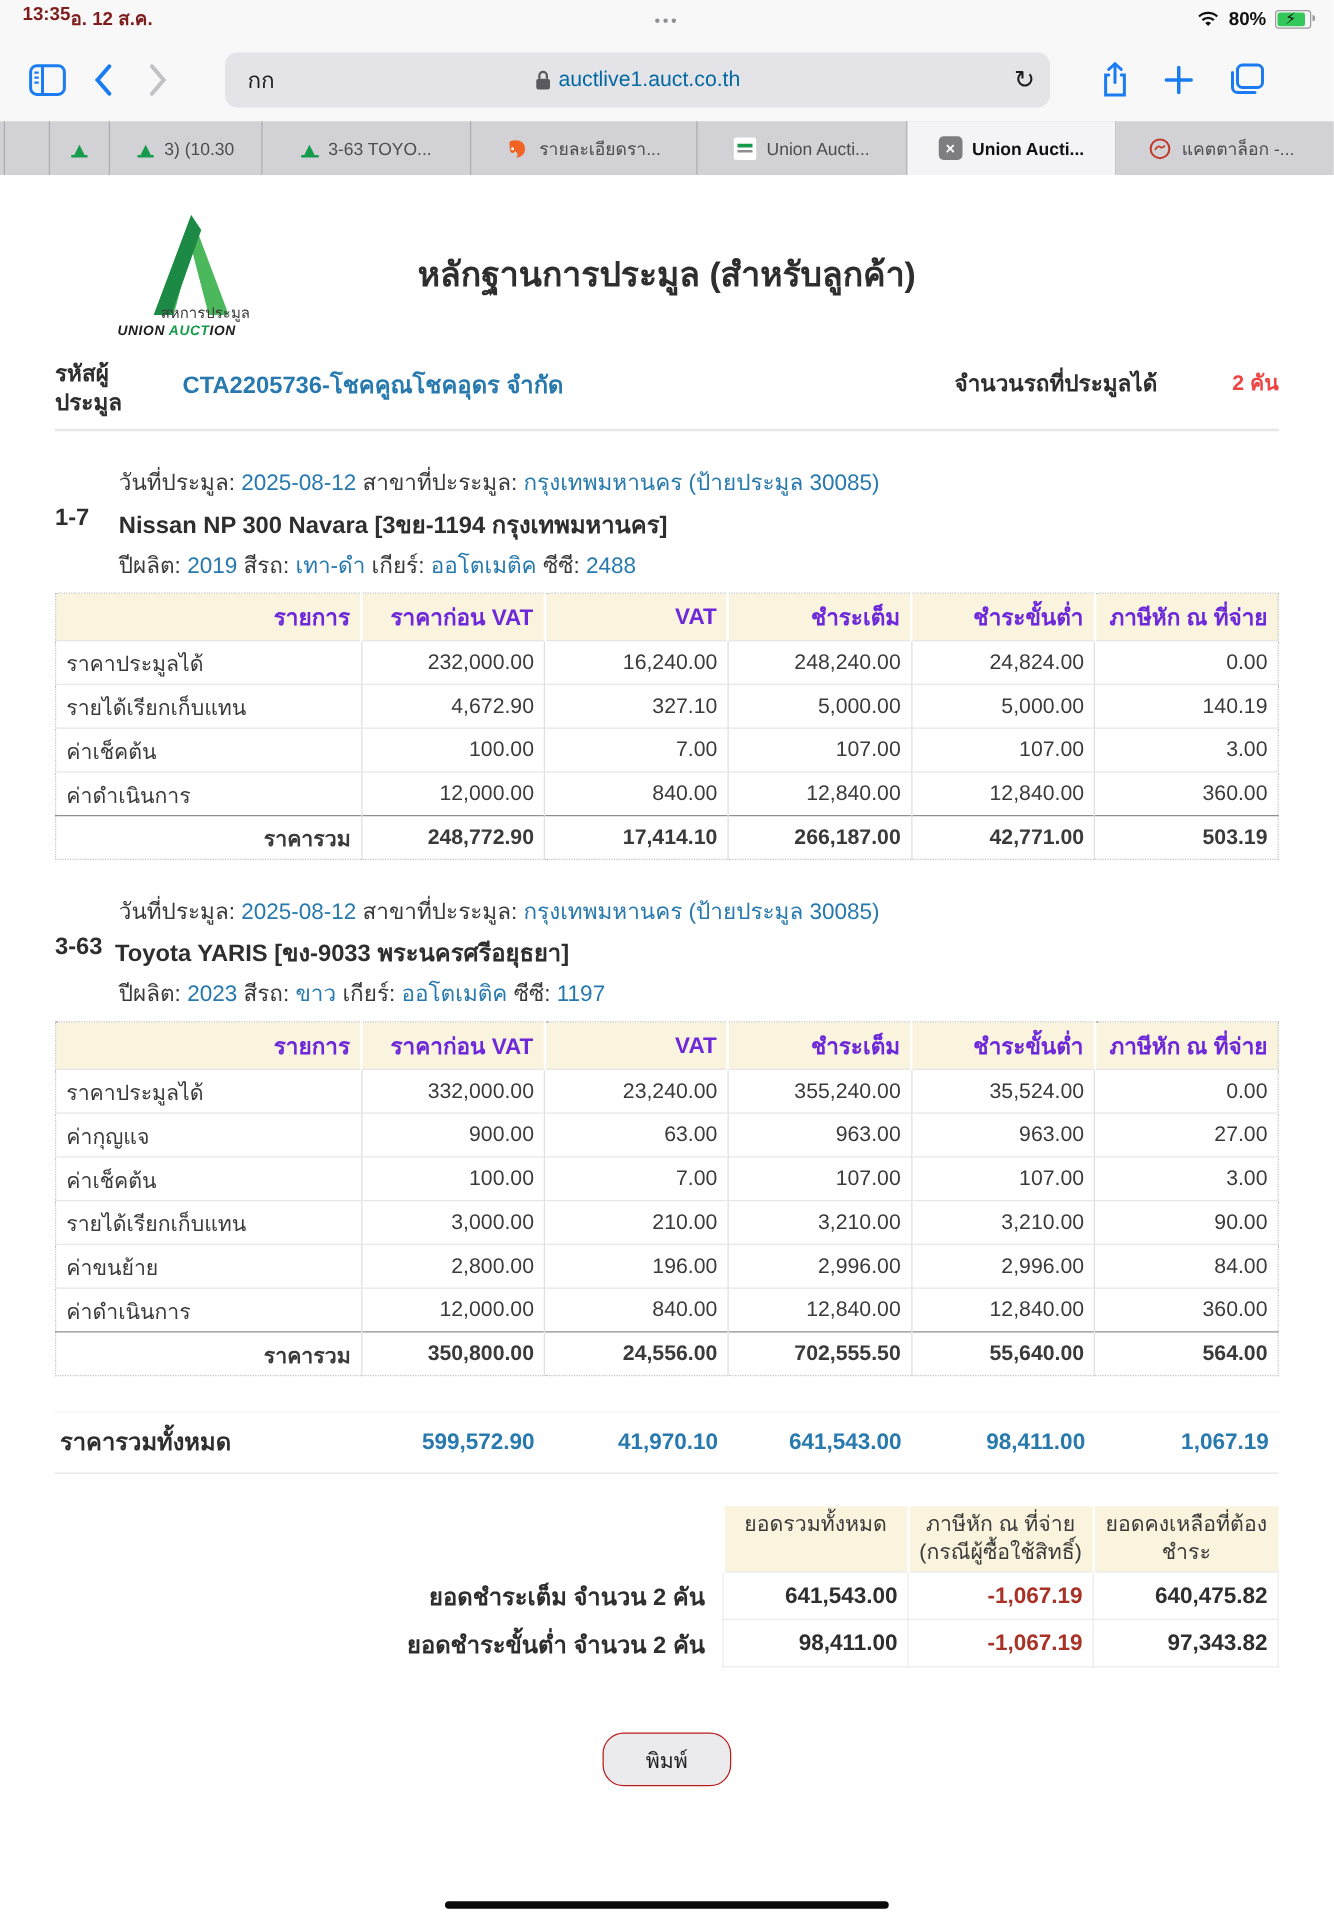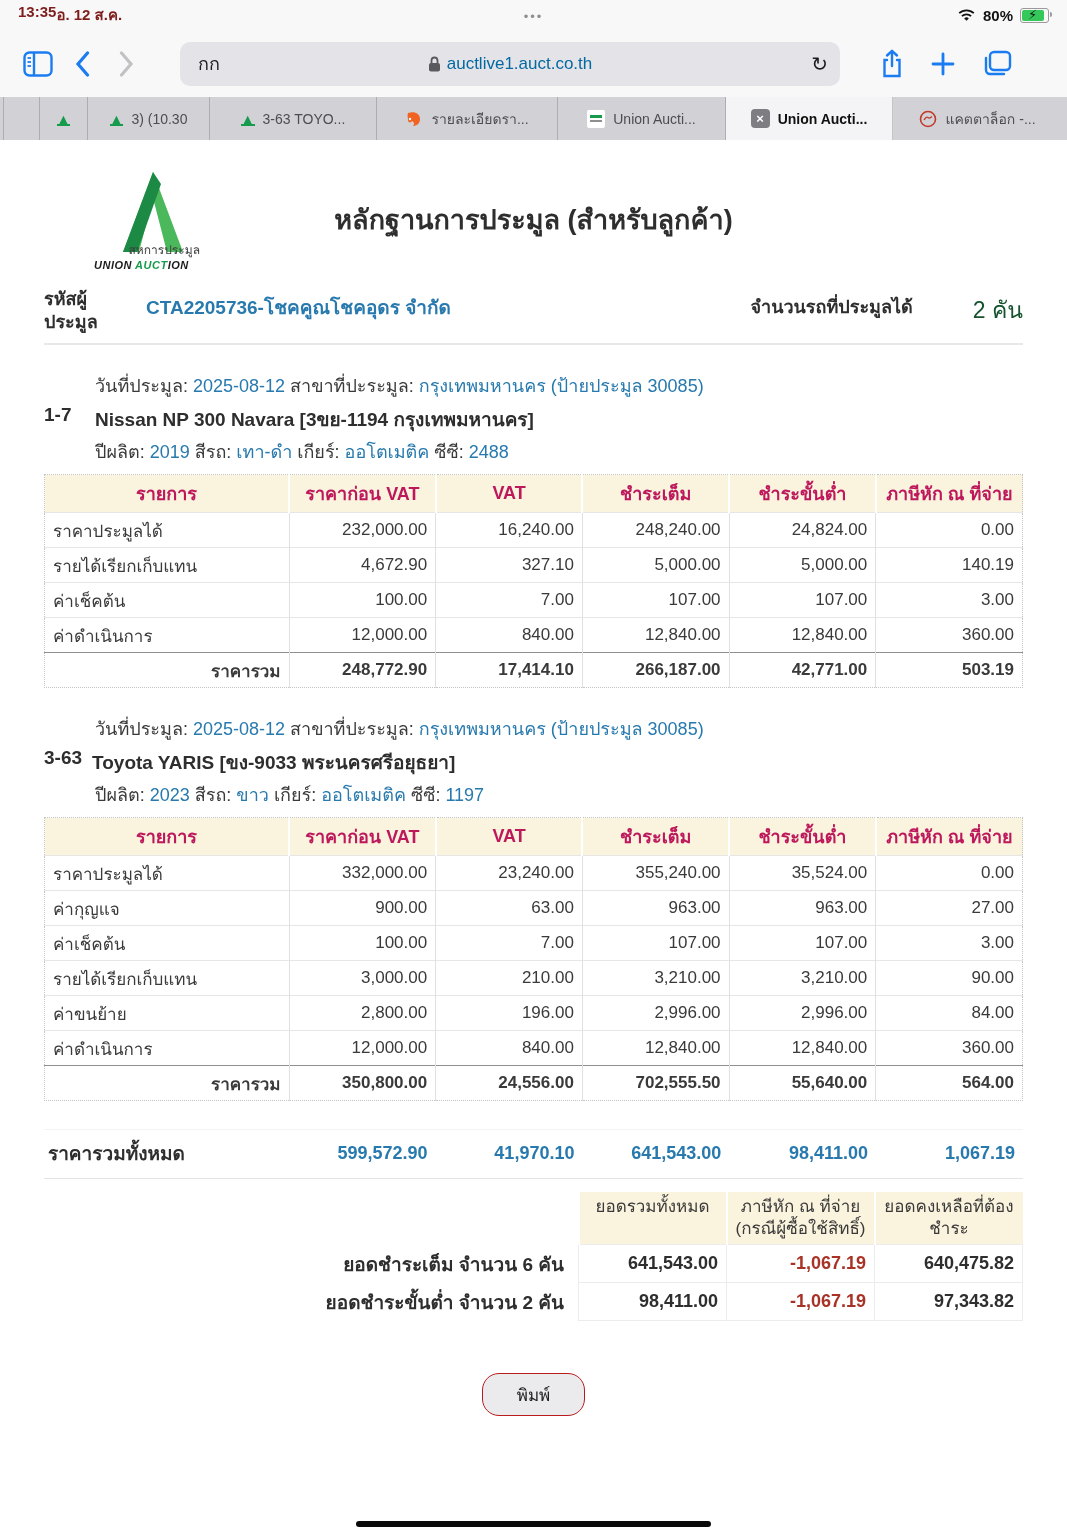--- a/index.html
+++ b/index.html
@@ -49,43 +49,43 @@
   .logo{position:absolute;left:50px;top:32px;width:120px;text-align:center;}
   .logo-thai{font-size:12px;color:#3c3c3c;text-align:right;margin-top:-14px;padding-right:14px;}
   .logo-en{font-size:11px;font-weight:bold;font-style:italic;color:#1c1c1c;text-align:left;letter-spacing:.5px;}
   .logo-en .g{color:#169b4c;}
   .doc-title{position:absolute;left:0;right:0;top:58px;text-align:center;font-size:27px;font-weight:bold;color:#2e2e2e;}
   .bidder-row{display:flex;align-items:flex-start;margin-top:8px;padding-bottom:10px;border-bottom:2px solid #e8e8e8;}
   .bidder-label{width:80px;font-size:18px;font-weight:bold;color:#2e2e2e;line-height:1.25;}
   .bidder-value{font-size:19px;font-weight:bold;color:#2779ae;margin-left:22px;margin-top:4px;}
   .count-wrap{margin-left:auto;display:flex;gap:60px;margin-top:4px;}
   .count-label{font-size:18px;font-weight:bold;color:#2e2e2e;}
-  .count-value{font-size:23px;font-weight:normal;color:#14532d;}
+  .count-value{font-size:17px;font-weight:bold;color:#ef4444;}
   .section{margin-top:26px;}
   .date-line{margin-left:51px;font-size:18px;color:#3a3a3a;}
   .blue{color:#2779ae;}
   .veh-line{display:flex;margin-top:4px;font-size:19px;font-weight:bold;color:#2e2e2e;}
   .veh-lot{width:51px;}
   .spec-line{margin-left:51px;margin-top:3px;font-size:18px;color:#3a3a3a;}
   table.price{width:100%;border-collapse:collapse;margin-top:8px;border:1px dotted #c4c4c4;}
   table.price col.c1{width:25%;}
   table.price col.cn{width:15%;}
-  table.price th{background:#faf3dd;font-size:18px;font-weight:bold;color:#be185d;padding:4px 8px;
-    border-left:2px solid #fff;}
+  table.price th{background:#faf3dd;font-size:18px;font-weight:bold;color:#6d28d9;padding:4px 8px;
+    border-left:2px solid #fff;text-align:right;}
   table.price th:first-child{border-left:none;}
   table.price td{font-size:17px;color:#3a3a3a;padding:3.5px 8px;border-top:1px solid #e6e6e6;text-align:right;}
   table.price td:first-child{text-align:left;border-left:none;}
   table.price td+td{border-left:1px solid #e0e0e0;}
   table.price tr.total td{font-weight:bold;border-top:1px solid #8f8f8f;}
   table.price tr.total td:first-child{text-align:right;}
   .grand-row{display:flex;align-items:center;margin-top:28px;padding:8px 0 10px 0;
     border-bottom:1px solid #e4e4e4;border-top:1px solid #f3f3f3;}
   .grand-label{width:25%;font-size:19px;font-weight:bold;color:#2e2e2e;box-sizing:border-box;padding-left:4px;}
   .grand-val{width:15%;text-align:right;font-size:18px;font-weight:bold;color:#2779ae;box-sizing:border-box;padding-right:8px;}
-  .summary-wrap{display:flex;justify-content:flex-end;margin-top:13px;}
+  .summary-wrap{display:flex;justify-content:flex-end;margin-top:26px;}
   table.summary{border-collapse:collapse;}
   table.summary td,table.summary th{box-sizing:border-box;}
   table.summary th{background:#faf3dd;font-size:17px;font-weight:normal;color:#3a3a3a;width:148px;
     padding:4px 6px;border-left:2px solid #fff;vertical-align:top;line-height:1.3;}
   table.summary th.spacer{background:transparent;border:none;width:240px;}
   table.summary td{font-size:18px;font-weight:bold;color:#2e2e2e;text-align:right;padding:4px 8px;
     border:1px solid #ececec;background:#fff;}
   table.summary td.rowlabel{border:none;font-size:19px;padding-right:14px;white-space:nowrap;}
   table.summary td.neg{color:#a93226;}
   .print-row{text-align:center;margin-top:52px;}
@@ -432,21 +432,21 @@
   <div class="summary-wrap">
     <table class="summary">
       <tbody>
           <tr>
         <th class="spacer"></th>
         <th>ยอดรวมทั้งหมด</th>
         <th>ภาษีหัก ณ ที่จ่าย (กรณีผู้ซื้อใช้สิทธิ์)</th>
         <th>ยอดคงเหลือที่ต้อง ชำระ</th>
       </tr>
       <tr>
-        <td class="rowlabel">ยอดชำระเต็ม จำนวน 6 คัน</td>
+        <td class="rowlabel">ยอดชำระเต็ม จำนวน 2 คัน</td>
         <td>641,543.00</td>
         <td class="neg">-1,067.19</td>
         <td>640,475.82</td>
       </tr>
       <tr>
         <td class="rowlabel">ยอดชำระขั้นต่ำ จำนวน 2 คัน</td>
         <td>98,411.00</td>
         <td class="neg">-1,067.19</td>
         <td>97,343.82</td>
       </tr>

